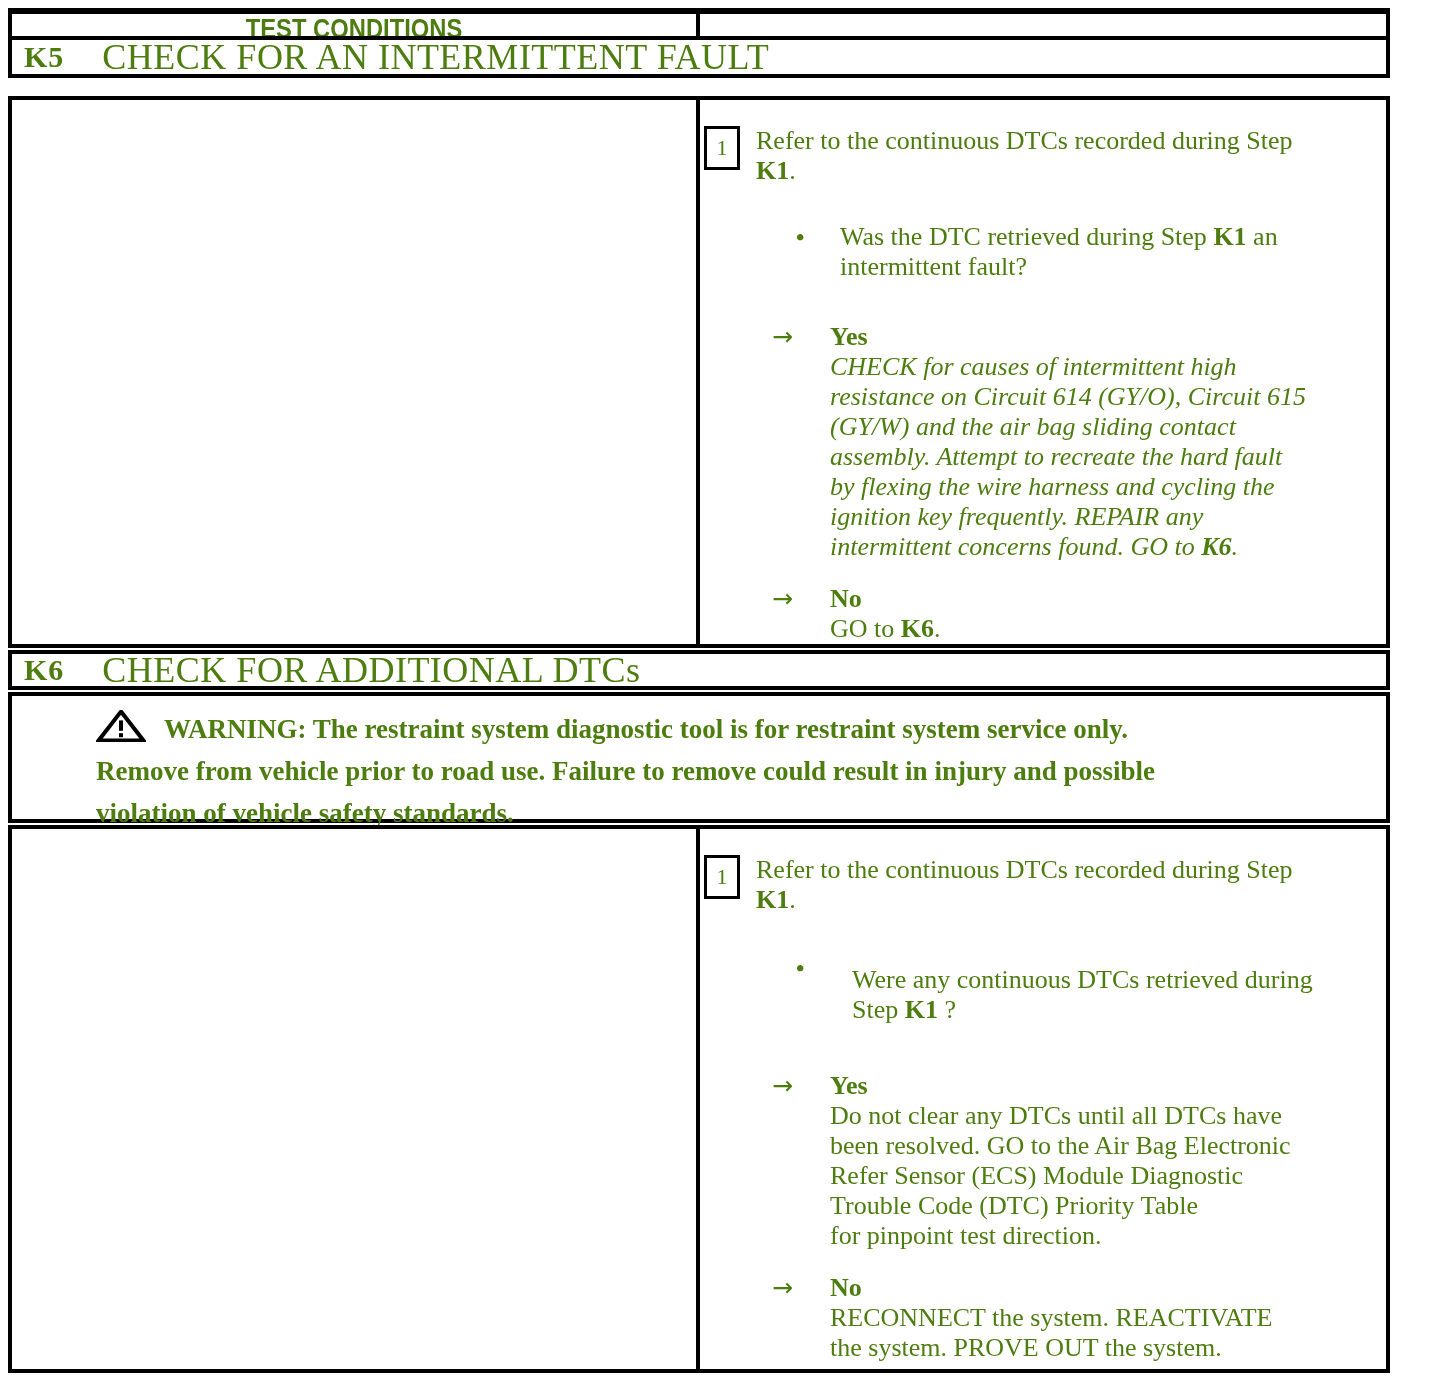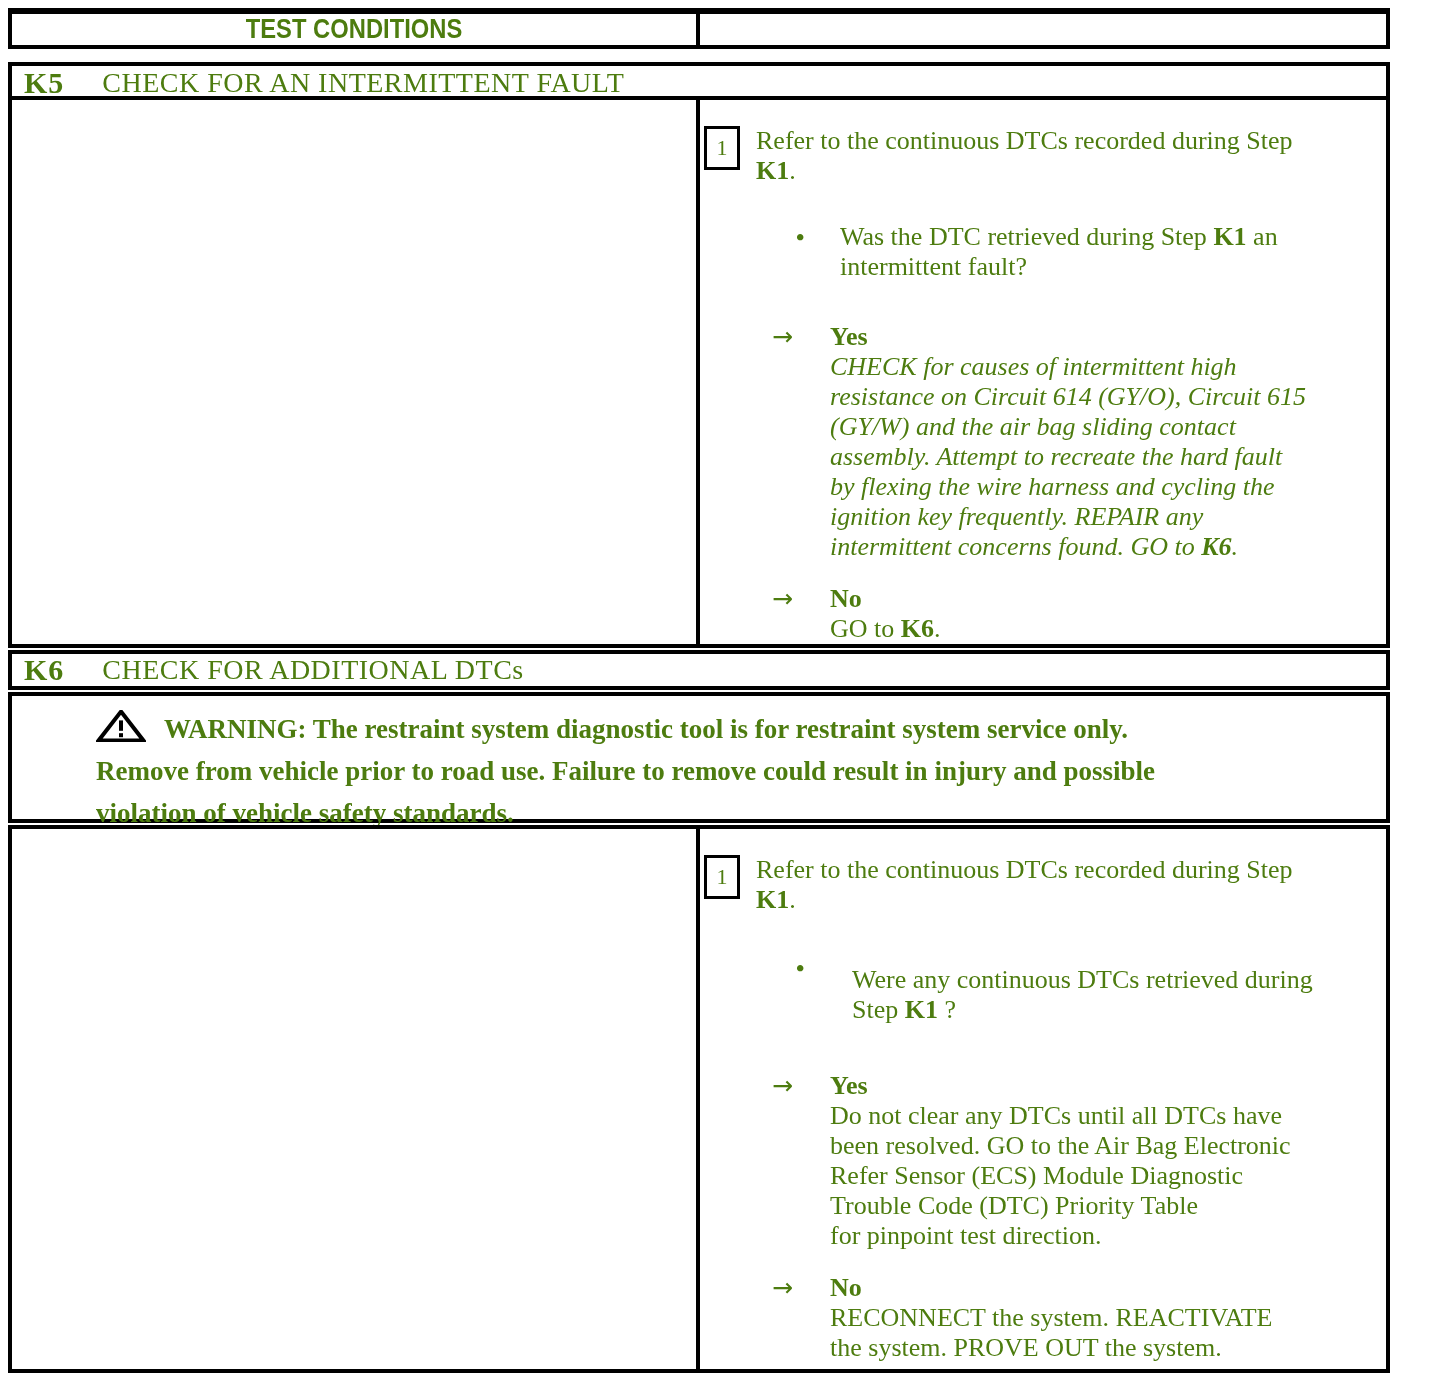--- a/index.html
+++ b/index.html
@@ -26,24 +26,24 @@
     display: flex; align-items: center; justify-content: center;
     font-family: "Liberation Sans", "DejaVu Sans", sans-serif;
     font-weight: 700; font-size: 27px; letter-spacing: 0px;
     overflow: hidden;
   }
   .hdr-cell .squeeze { display: inline-block; transform: scaleX(0.88); white-space: nowrap; }
   #hdr-left  { width: 688px; border-right: 4px solid #000; box-sizing: border-box; }
   #hdr-right { flex: 1; }
   
   .sec-title-row { display: flex; align-items: center; padding-left: 12px; }
-  #k5-title-row { top: 62px;  height: 42px; }
+  #k5-title-row { top: 36px;  height: 42px; }
   #k6-title-row { top: 650px; height: 40px; }
   .sec-id    { font-weight: 700; font-size: 30px; letter-spacing: 1px; }
-  .sec-title { font-size: 28px; margin-left: 38px; letter-spacing: 0.5px; white-space: nowrap; }
+  .sec-title { font-size: 36px; margin-left: 38px; letter-spacing: 0.5px; white-space: nowrap; }
   
   .body-row { display: flex; }
   #k5-body-row { top: 96px;  height: 552px; }
   #k6-body-row { top: 825px; height: 548px; }
   .cond-cell { width: 688px; border-right: 4px solid #000; box-sizing: border-box; }
   .result-cell { flex: 1; overflow: hidden; font-size: 26px; line-height: 30px; }
   
   .step-item { display: flex; align-items: flex-start; }
   #k5-step { margin: 26px 0 0 4px; }
   #k6-step { margin: 26px 0 0 4px; }

